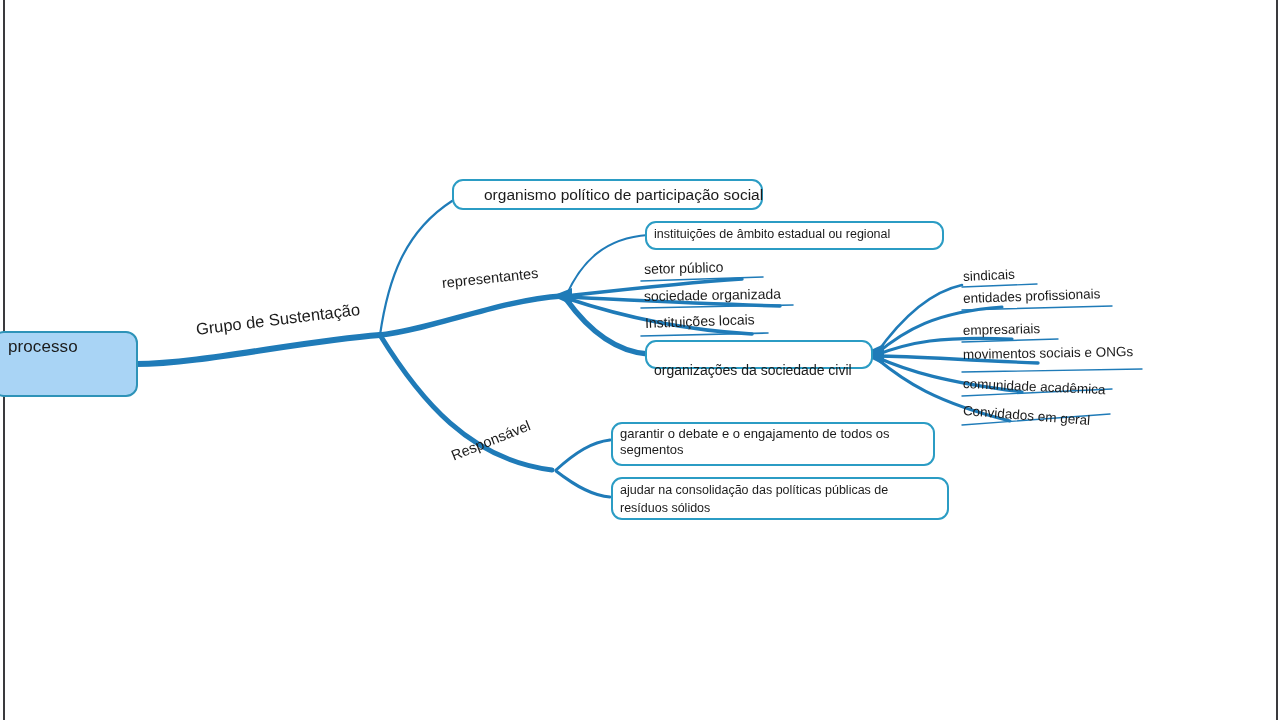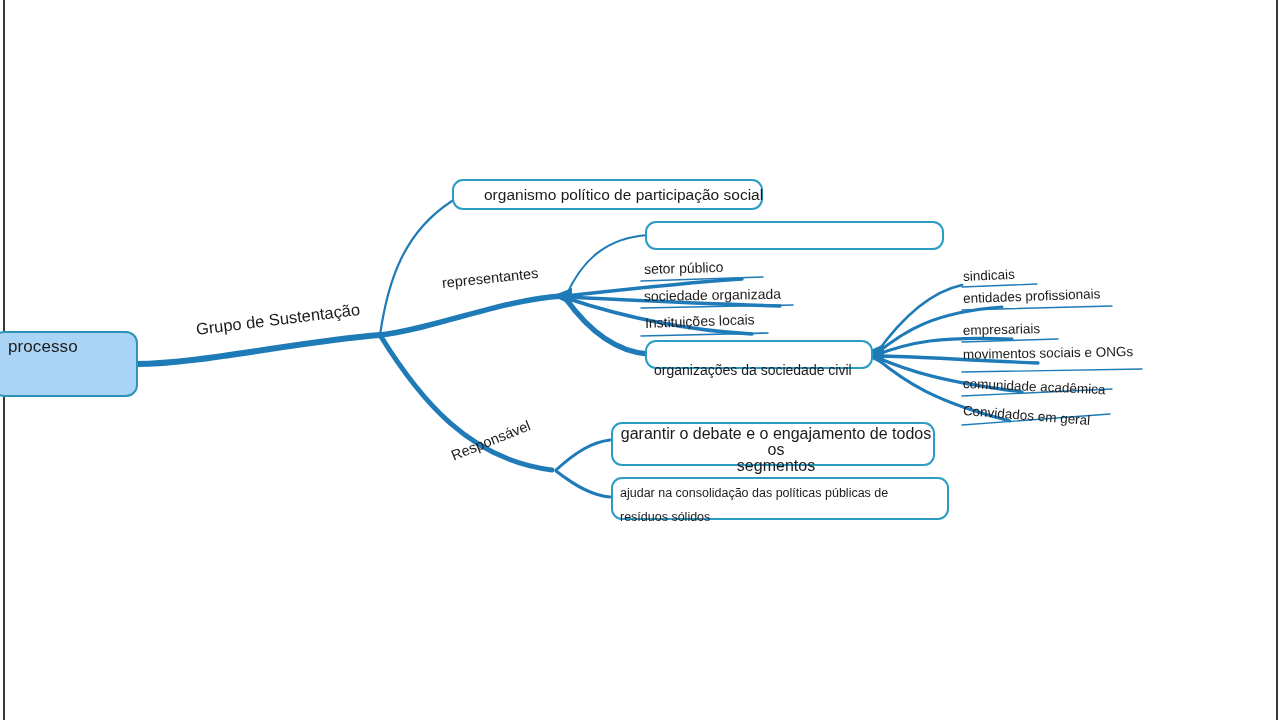--- a/index.html
+++ b/index.html
@@ -144,20 +144,21 @@
 
   <div class="branch-label" style="left:442px; top:275px; font-size:14.5px; transform:rotate(-6deg);">representantes</div>
 
   <div class="branch-label" style="left:452px; top:448px; font-size:14.5px; transform:rotate(-22deg);">Responsável</div>
 
   <div class="box" style="left:452px; top:179px; width:311px; height:31px;"></div>
 
   <div class="box-text" style="left:461px; top:186px; width:302px; font-size:15.5px; line-height:18px;margin-left:23px;" id="organismo-text">organismo político de participação social</div>
 
   <div class="box" style="left:645px; top:221px; width:299px; height:29px;"></div>
+  <div class="box-text" style="left:654px; top:227px; width:290px; font-size:12.5px; line-height:15px;">instituições de âmbito estadual ou regional</div>
 
   <div class="leaf" style="left:644px; top:261px; font-size:14px; transform:rotate(-1.5deg);">setor público</div>
 
   <div class="leaf" style="left:644px; top:288px; font-size:14px; transform:rotate(-1deg);">sociedade organizada</div>
 
   <div class="leaf" style="left:645px; top:315px; font-size:14px; transform:rotate(-2deg);">Instituições locais</div>
 
   <div class="box" style="left:645px; top:340px; width:228px; height:29px;"></div>
   <div class="box-text" style="left:654px; top:346px; width:220px; font-size:14px; line-height:16px;margin-top:16px;">organizações da sociedade civil</div>
 
@@ -167,20 +168,20 @@
 
   <div class="leaf" style="left:963px; top:323px; font-size:13.5px; transform:rotate(-1.5deg);">empresariais</div>
 
   <div class="leaf" style="left:963px; top:347px; font-size:13.5px; transform:rotate(-1deg);">movimentos sociais e ONGs</div>
 
   <div class="leaf" style="left:963px; top:376px; font-size:13.5px; transform:rotate(2.5deg);">comunidade acadêmica</div>
 
   <div class="leaf" style="left:963px; top:403px; font-size:13.5px; transform:rotate(4.5deg);">Convidados em geral</div>
 
   <div class="box" style="left:611px; top:422px; width:324px; height:44px;"></div>
-  <div class="box-text" style="left:620px; top:426px; width:312px; font-size:16px; line-height:16px;text-align:center;">garantir o debate e o engajamento de todos os
+  <div class="box-text" style="left:620px; top:426px; width:312px; font-size:13px; line-height:16px;">garantir o debate e o engajamento de todos os
 segmentos</div>
 
   <div class="box" style="left:611px; top:477px; width:338px; height:43px;"></div>
-  <div class="box-text" style="left:620px; top:481px; width:326px; font-size:12.5px; line-height:24px;">ajudar na consolidação das políticas públicas de
+  <div class="box-text" style="left:620px; top:481px; width:326px; font-size:12.5px; line-height:18px;">ajudar na consolidação das políticas públicas de
 resíduos sólidos</div>
 
 </div>
 
 </body></html>

